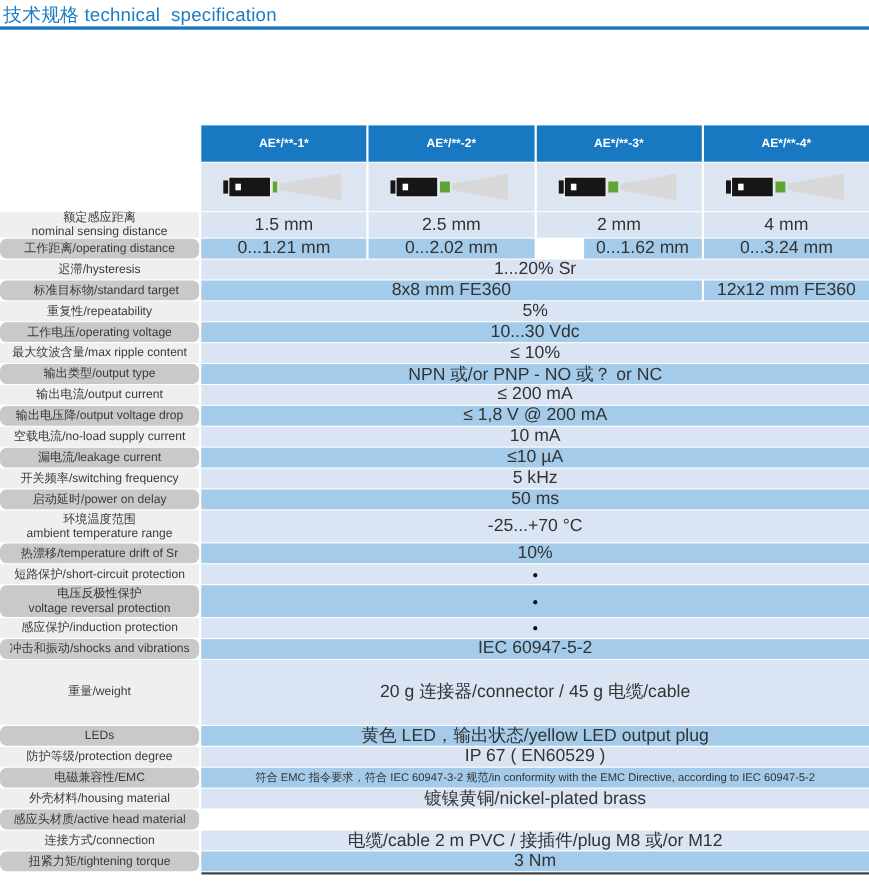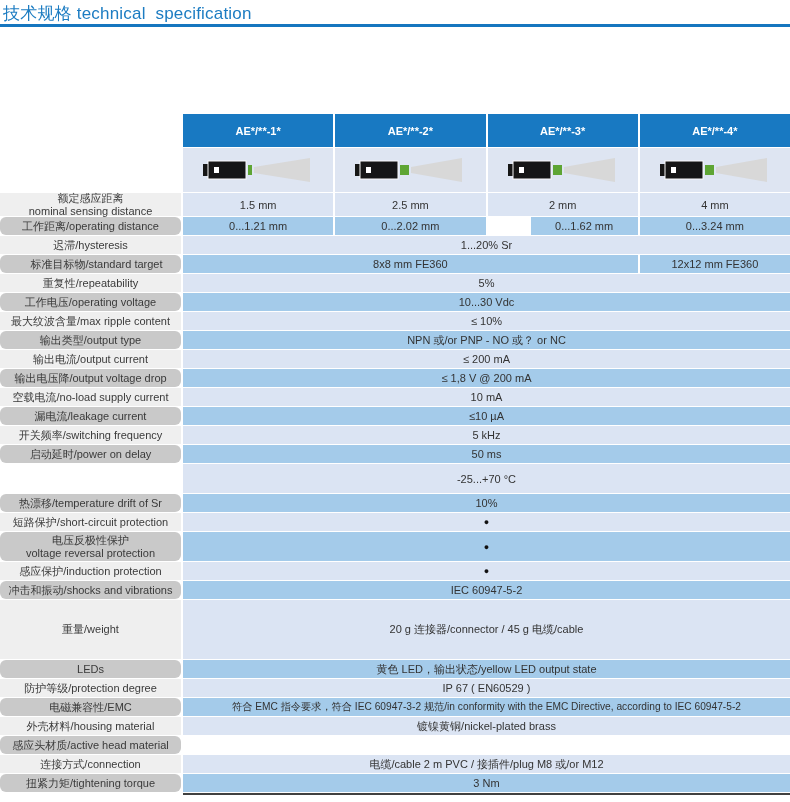--- a/index.html
+++ b/index.html
@@ -13,21 +13,21 @@
   .corner{background:transparent;}
   .hdr{background:#1879c2;color:#ffffff;font-size:11px;font-weight:bold;
        display:flex;align-items:center;justify-content:center;}
   .img-cell{background:#dee5f2;display:flex;align-items:center;justify-content:center;}
   .icon{display:flex;align-items:center;justify-content:center;}
   .lab{display:flex;align-items:center;justify-content:center;text-align:center;
        font-size:11px;line-height:1.1;color:#3a3a3a;white-space:pre-line;padding:0 2px;box-sizing:border-box;}
   .ll{background:#efefef;}
   .lg{background:#c9c9c9;border-radius:6px;}
   .val{display:flex;align-items:center;justify-content:center;text-align:center;
-       font-size:11px;color:#333333;white-space:nowrap;overflow:hidden;}
+       font-size:16px;color:#333333;white-space:nowrap;overflow:hidden;}
   .vl{background:#dbe4f3;}
   .vd{background:#a4cbea;}
   .dot{font-size:9px;color:#111;}
   .long{font-size:10.2px;}
   .bottom-line{grid-column:2 / -1;background:#404040;}
 </style>
 </head>
 <body>
 
 <div class="page">
@@ -115,36 +115,38 @@
       <div class="lab lg" style="grid-area: 12 / 1;">输出电压降/output voltage drop</div>
       <div class="val vd" style="grid-area: 12 / 2 / auto / -1;">≤ 1,8 V @ 200 mA</div>
       <div class="lab ll" style="grid-area: 13 / 1;">空载电流/no-load supply current</div>
       <div class="val vl" style="grid-area: 13 / 2 / auto / -1;">10 mA</div>
       <div class="lab lg" style="grid-area: 14 / 1;">漏电流/leakage current</div>
       <div class="val vd" style="grid-area: 14 / 2 / auto / -1;">≤10 µA</div>
       <div class="lab ll" style="grid-area: 15 / 1;">开关频率/switching frequency</div>
       <div class="val vl" style="grid-area: 15 / 2 / auto / -1;">5 kHz</div>
       <div class="lab lg" style="grid-area: 16 / 1;">启动延时/power on delay</div>
       <div class="val vd" style="grid-area: 16 / 2 / auto / -1;">50 ms</div>
+      <div class="lab ll" style="grid-area: 17 / 1;">环境温度范围
+ambient temperature range</div>
       <div class="val vl" style="grid-area: 17 / 2 / auto / -1;">-25...+70 °C</div>
       <div class="lab lg" style="grid-area: 18 / 1;">热漂移/temperature drift of Sr</div>
       <div class="val vd" style="grid-area: 18 / 2 / auto / -1;">10%</div>
       <div class="lab ll" style="grid-area: 19 / 1;">短路保护/short-circuit protection</div>
       <div class="val vl dot" style="grid-area: 19 / 2 / auto / -1;">●</div>
       <div class="lab lg" style="grid-area: 20 / 1;">电压反极性保护
 voltage reversal protection</div>
       <div class="val vd dot" style="grid-area: 20 / 2 / auto / -1;">●</div>
       <div class="lab ll" style="grid-area: 21 / 1;">感应保护/induction protection</div>
       <div class="val vl dot" style="grid-area: 21 / 2 / auto / -1;">●</div>
       <div class="lab lg" style="grid-area: 22 / 1;">冲击和振动/shocks and vibrations</div>
       <div class="val vd" style="grid-area: 22 / 2 / auto / -1;">IEC 60947-5-2</div>
       <div class="lab ll" style="grid-area: 23 / 1;">重量/weight</div>
       <div class="val vl" style="grid-area: 23 / 2 / auto / -1;">20 g 连接器/connector / 45 g 电缆/cable</div>
       <div class="lab lg" style="grid-area: 24 / 1;">LEDs</div>
-      <div class="val vd" style="grid-area: 24 / 2 / auto / -1;">黄色 LED，输出状态/yellow LED output state</div>
+      <div class="val vd" style="grid-area: 24 / 2 / auto / -1;">黄色 LED，输出状态/yellow LED output plug</div>
       <div class="lab ll" style="grid-area: 25 / 1;">防护等级/protection degree</div>
       <div class="val vl" style="grid-area: 25 / 2 / auto / -1;">IP 67 ( EN60529 )</div>
       <div class="lab lg" style="grid-area: 26 / 1;">电磁兼容性/EMC</div>
       <div class="val vd long" style="grid-area: 26 / 2 / auto / -1;">符合 EMC 指令要求，符合 IEC 60947-3-2 规范/in conformity with the EMC Directive, according to IEC 60947-5-2</div>
       <div class="lab ll" style="grid-area: 27 / 1;">外壳材料/housing material</div>
       <div class="val vl" style="grid-area: 27 / 2 / auto / -1;">镀镍黄铜/nickel-plated brass</div>
       <div class="lab lg" style="grid-area: 28 / 1;">感应头材质/active head material</div>
       <div class="lab ll" style="grid-area: 29 / 1;">连接方式/connection</div>
       <div class="val vl" style="grid-area: 29 / 2 / auto / -1;">电缆/cable 2 m PVC / 接插件/plug M8 或/or M12</div>
       <div class="lab lg" style="grid-area: 30 / 1;">扭紧力矩/tightening torque</div>

